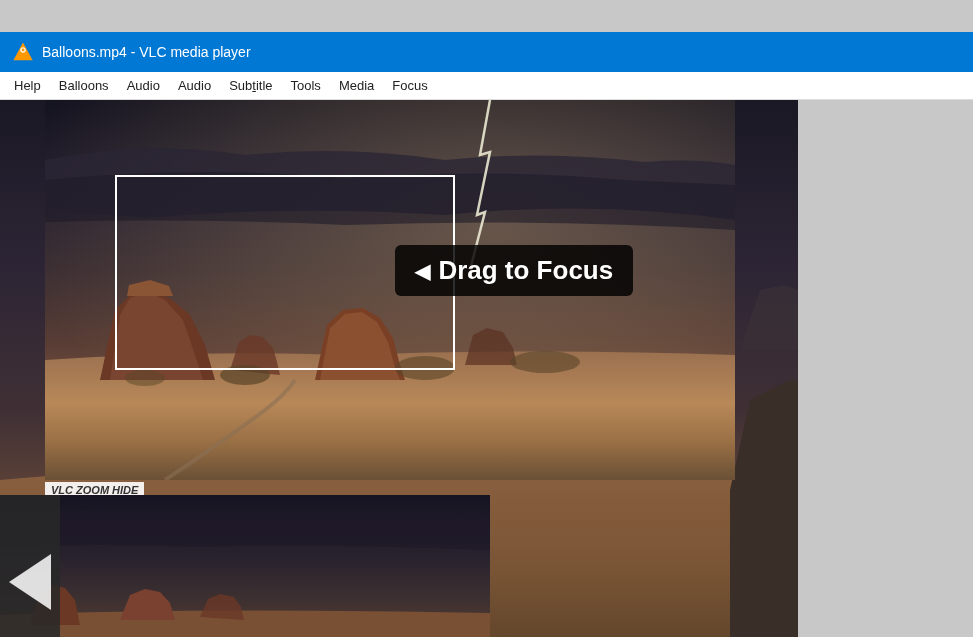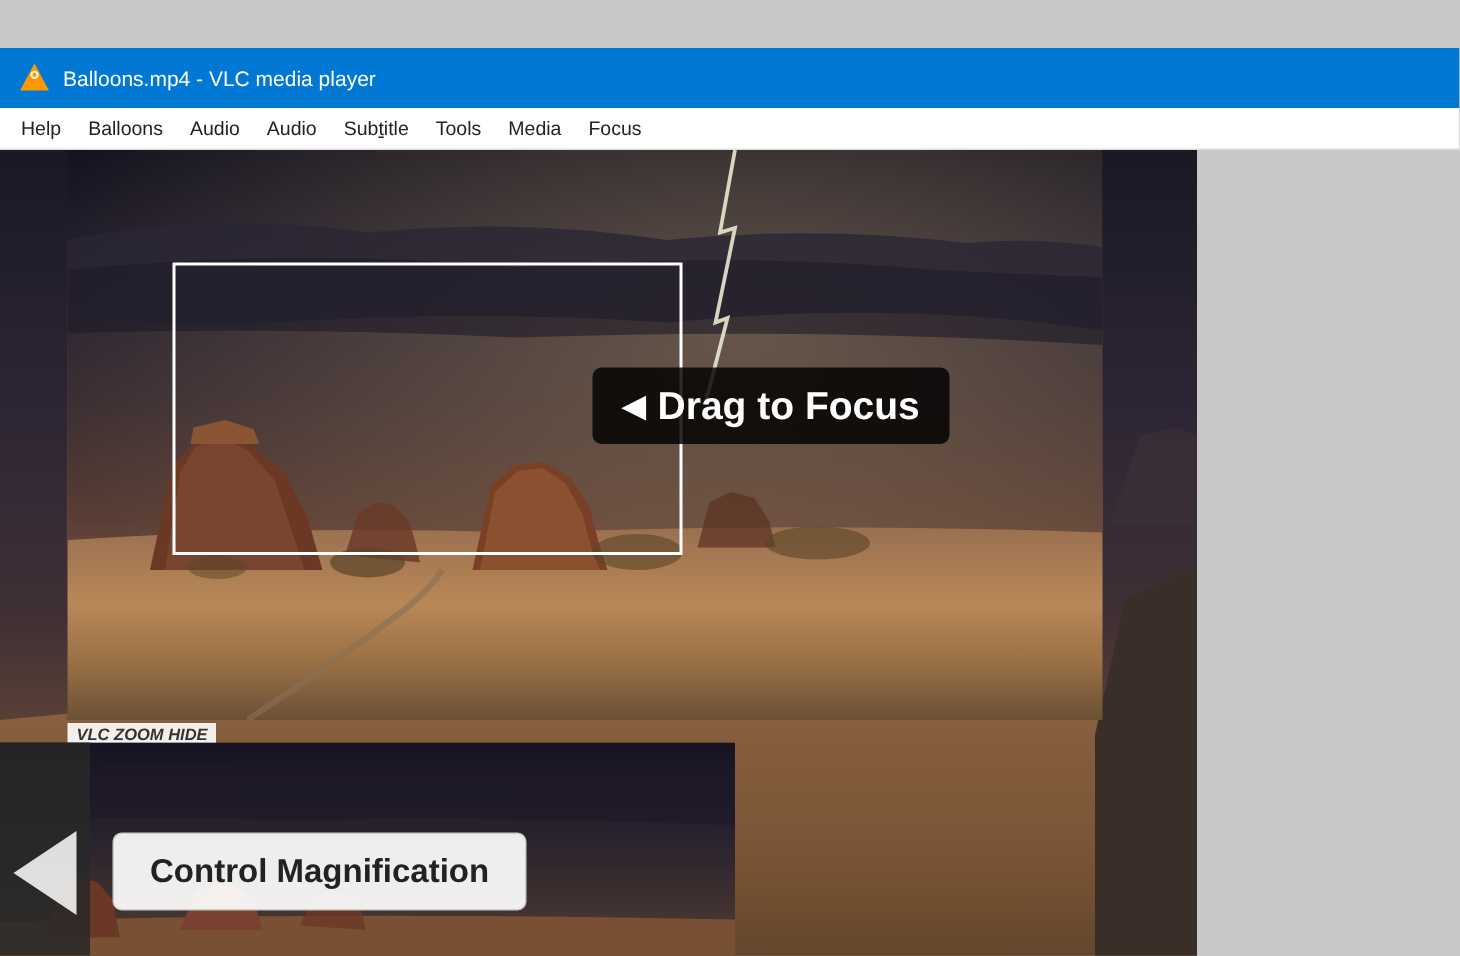--- a/index.html
+++ b/index.html
@@ -337,17 +337,14 @@
 
         <path d="M0 20 Q100 10 200 18 Q300 12 490 20 L490 55 Q300 48 200 52 Q100 48 0 52 Z" fill="#1e1828" opacity="0.7"></path>
       </svg>
     </div>
   </div>
 
   <div id="left-arrow">
     <div id="left-arrow-shape"></div>
   </div>
 
-  <div id="control-mag-tooltip">
-    <span>Control Magnification</span>
-  </div>
 
 </div>
 
 </body></html>

